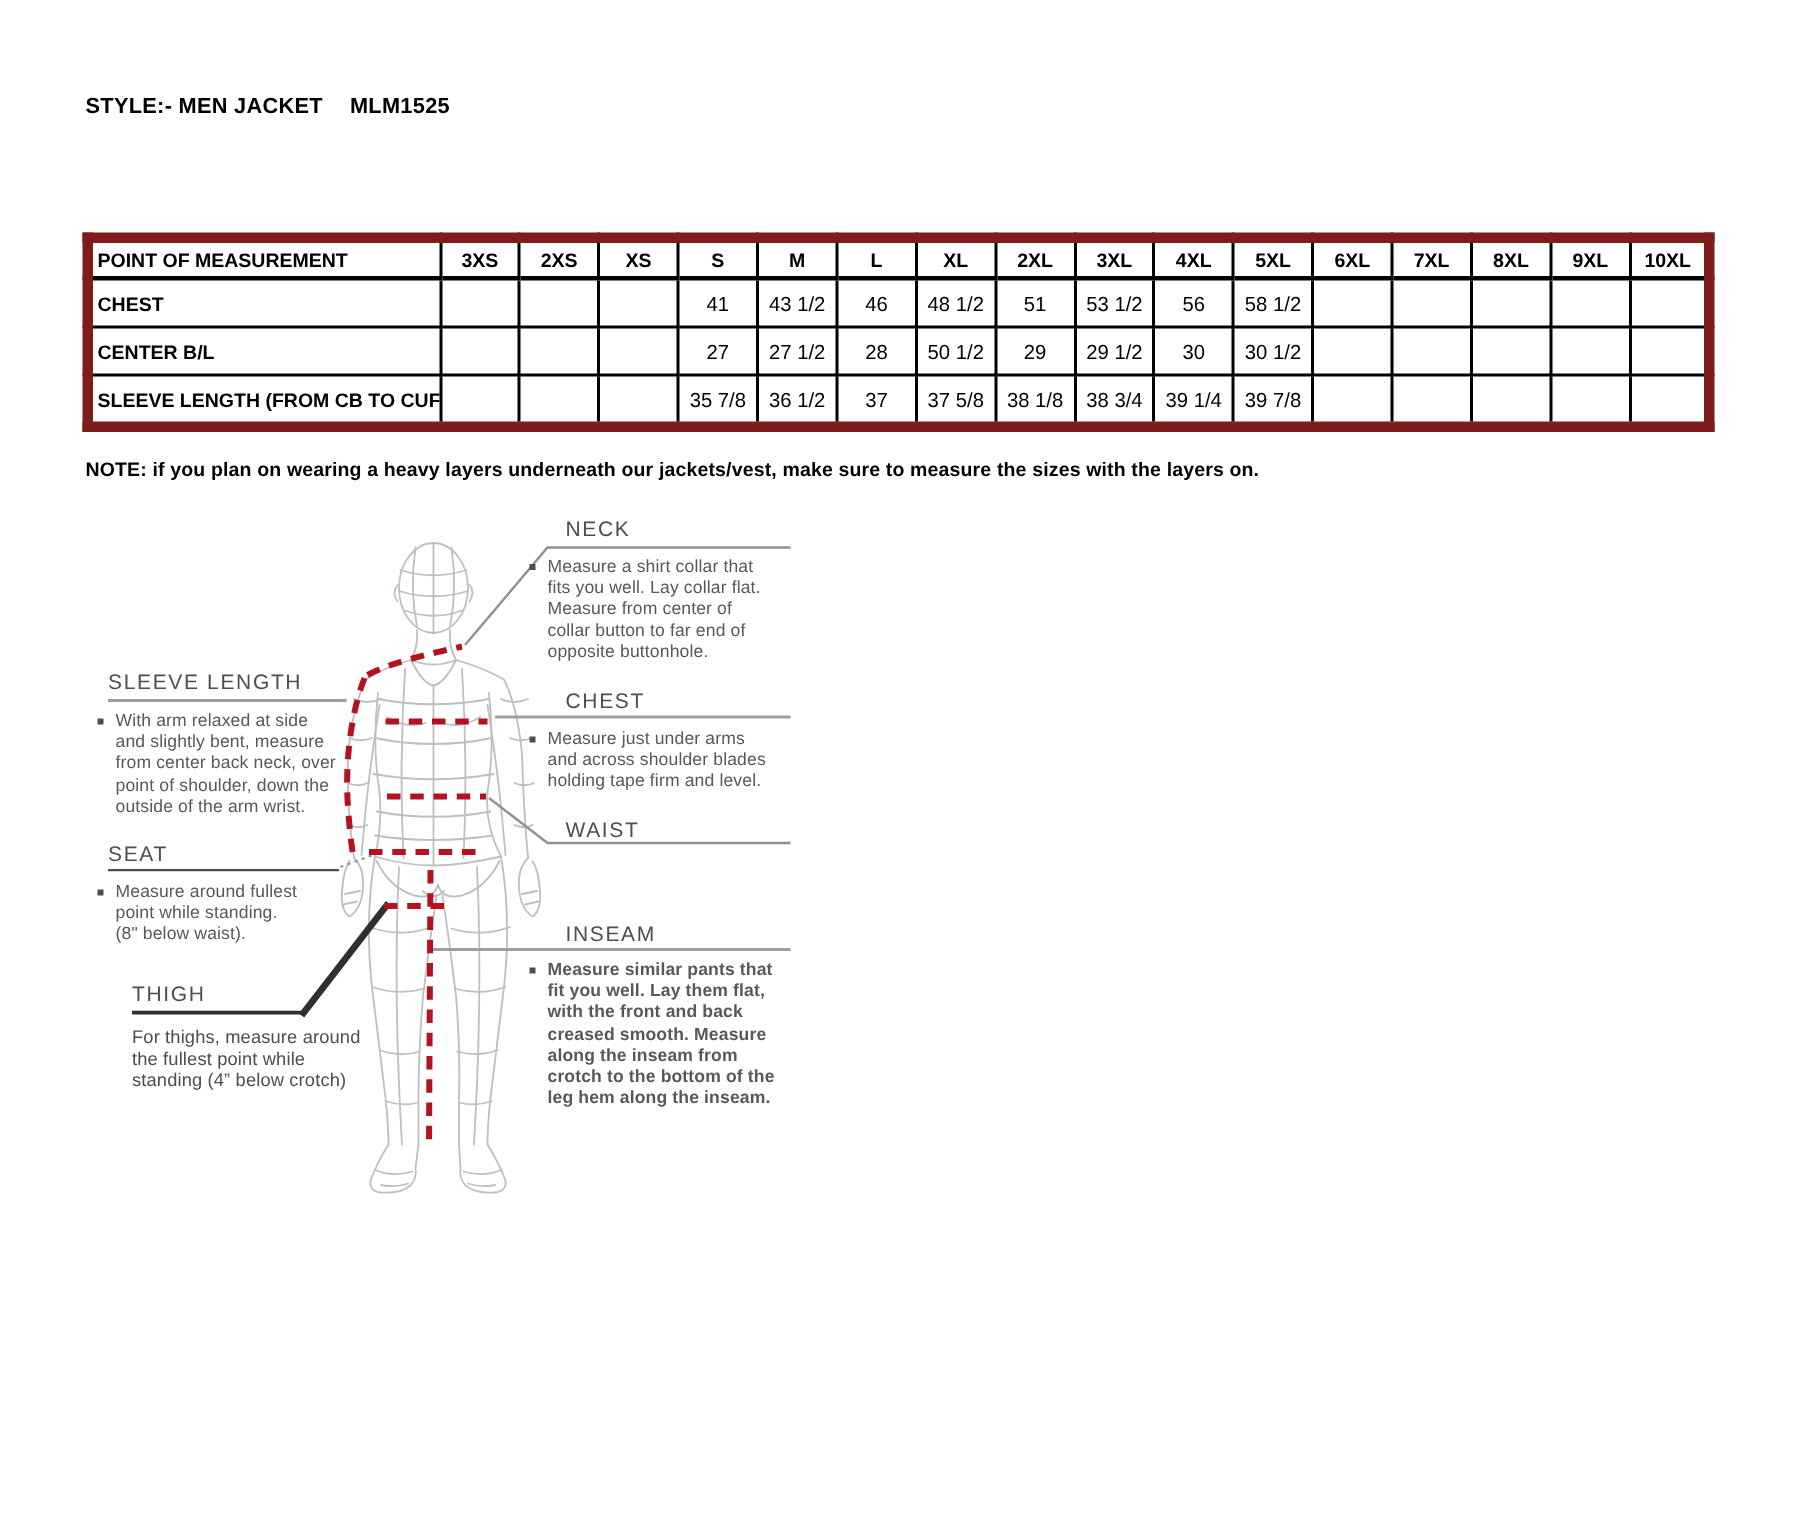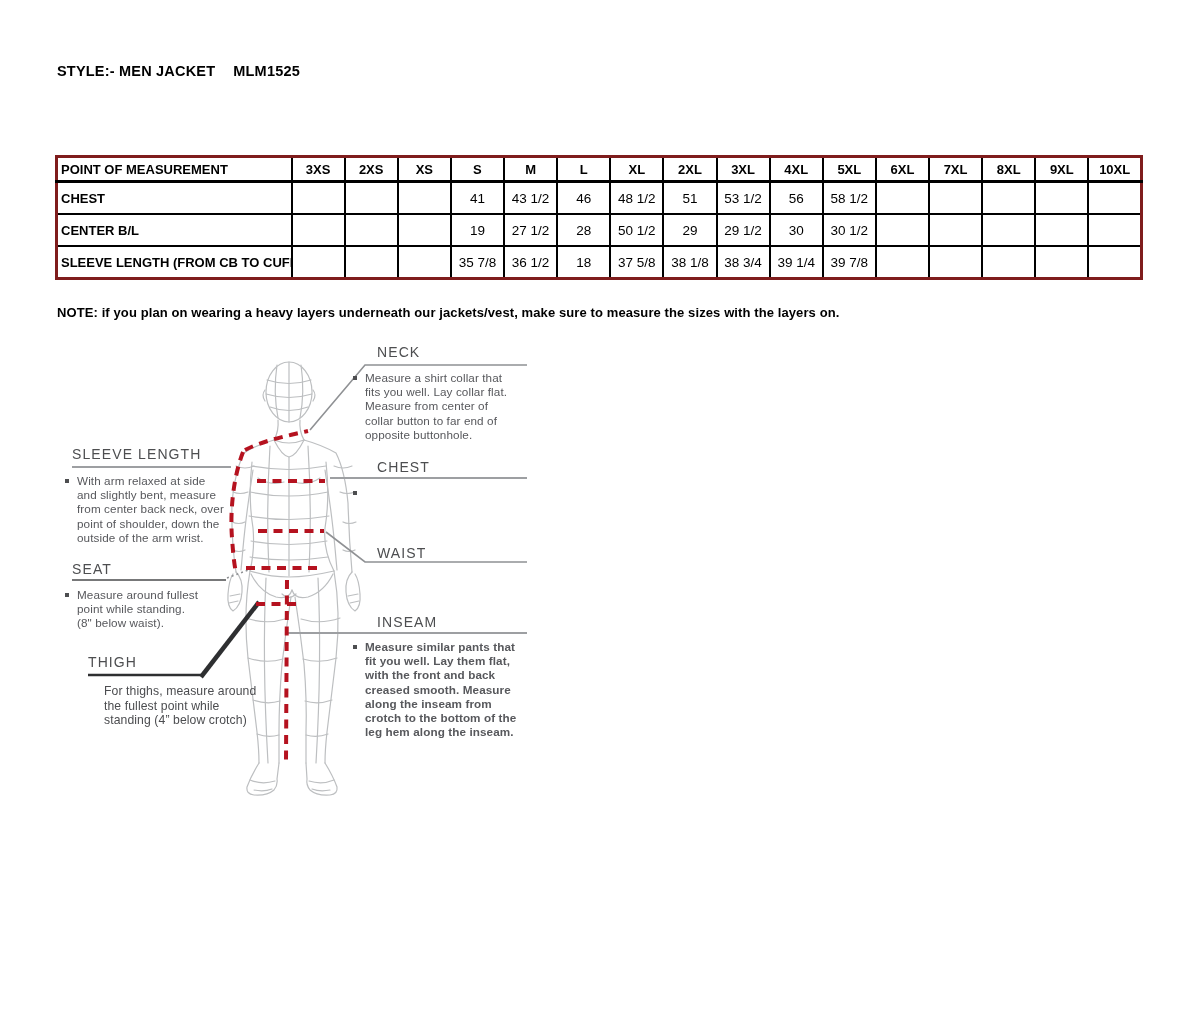--- a/index.html
+++ b/index.html
@@ -5,21 +5,21 @@
   html,body{margin:0;padding:0;background:#fff;}
   .page{position:relative;width:1200px;height:1026px;background:#ffffff;
         font-family:"Liberation Sans",sans-serif;color:#000;overflow:hidden;}
 
   
   .title{position:absolute;left:57px;top:63px;font-size:14.5px;font-weight:bold;letter-spacing:.2px;}
   .title .code{margin-left:18px;}
 
   
   table.size{position:absolute;left:55px;top:155px;width:1088px;border-collapse:collapse;
-             table-layout:fixed;border:3px solid #7f1d1d;}
+             table-layout:fixed;border:7px solid #7f1d1d;}
   table.size th,table.size td{border:2px solid #000;font-size:13.5px;text-align:center;
              padding:0;overflow:hidden;white-space:nowrap;vertical-align:middle;}
   table.size thead th{height:22px;font-weight:bold;font-size:13px;border-bottom-width:3px;}
   table.size th.poml{text-align:left;padding-left:3px;}
   table.size tbody td{height:30px;}
   table.size td.rl{text-align:left;font-weight:bold;padding-left:3px;font-size:13px;}
 
   
   .note{position:absolute;left:57px;top:305px;font-size:13px;font-weight:bold;letter-spacing:.1px;}
 
@@ -86,42 +86,42 @@
         <td></td>
         <td></td>
         <td></td>
         <td></td>
       </tr>
       <tr>
         <td class="rl">CENTER B/L</td>
         <td></td>
         <td></td>
         <td></td>
-        <td>19</td>
+        <td>27</td>
         <td>27 1/2</td>
         <td>28</td>
         <td>50 1/2</td>
         <td>29</td>
         <td>29 1/2</td>
         <td>30</td>
         <td>30 1/2</td>
         <td></td>
         <td></td>
         <td></td>
         <td></td>
         <td></td>
       </tr>
       <tr>
         <td class="rl">SLEEVE LENGTH (FROM CB TO CUFF)</td>
         <td></td>
         <td></td>
         <td></td>
         <td>35 7/8</td>
         <td>36 1/2</td>
-        <td>18</td>
+        <td>37</td>
         <td>37 5/8</td>
         <td>38 1/8</td>
         <td>38 3/4</td>
         <td>39 1/4</td>
         <td>39 7/8</td>
         <td></td>
         <td></td>
         <td></td>
         <td></td>
         <td></td>
@@ -253,21 +253,21 @@
   <div class="sec bodyrow" style="left:65px;top:588px;width:175px;">
     <span class="bullet"></span>
     <div class="btext">Measure around fullest
 point while standing.
 (8" below waist).</div>
   </div>
 
   <div class="sec" style="left:88px;top:654px;">
     <div class="hd">THIGH</div>
   </div>
-  <div class="sec" style="left:104px;top:684px;width:175px;">
+  <div class="sec" style="left:88px;top:684px;width:175px;">
     <div class="btext" style="font-size:12.2px;line-height:14.6px;color:#4c4d50;">For thighs, measure around
 the fullest point while
 standing (4” below crotch)</div>
   </div>
 
   <div class="sec" style="left:377px;top:344px;">
     <div class="hd">NECK</div>
   </div>
   <div class="sec bodyrow" style="left:353px;top:371px;width:175px;">
     <span class="bullet"></span>
@@ -276,20 +276,23 @@
 Measure from center of
 collar button to far end of
 opposite buttonhole.</div>
   </div>
 
   <div class="sec" style="left:377px;top:459px;">
     <div class="hd">CHEST</div>
   </div>
   <div class="sec bodyrow" style="left:353px;top:486px;width:180px;">
     <span class="bullet"></span>
+    <div class="btext">Measure just under arms
+and across shoulder blades
+holding tape firm and level.</div>
   </div>
 
   <div class="sec" style="left:377px;top:545px;text-align:center;">
     <div class="hd">WAIST</div>
   </div>
 
   <div class="sec" style="left:377px;top:614px;">
     <div class="hd">INSEAM</div>
   </div>
   <div class="sec bodyrow" style="left:353px;top:640px;width:180px;font-weight:bold;">

